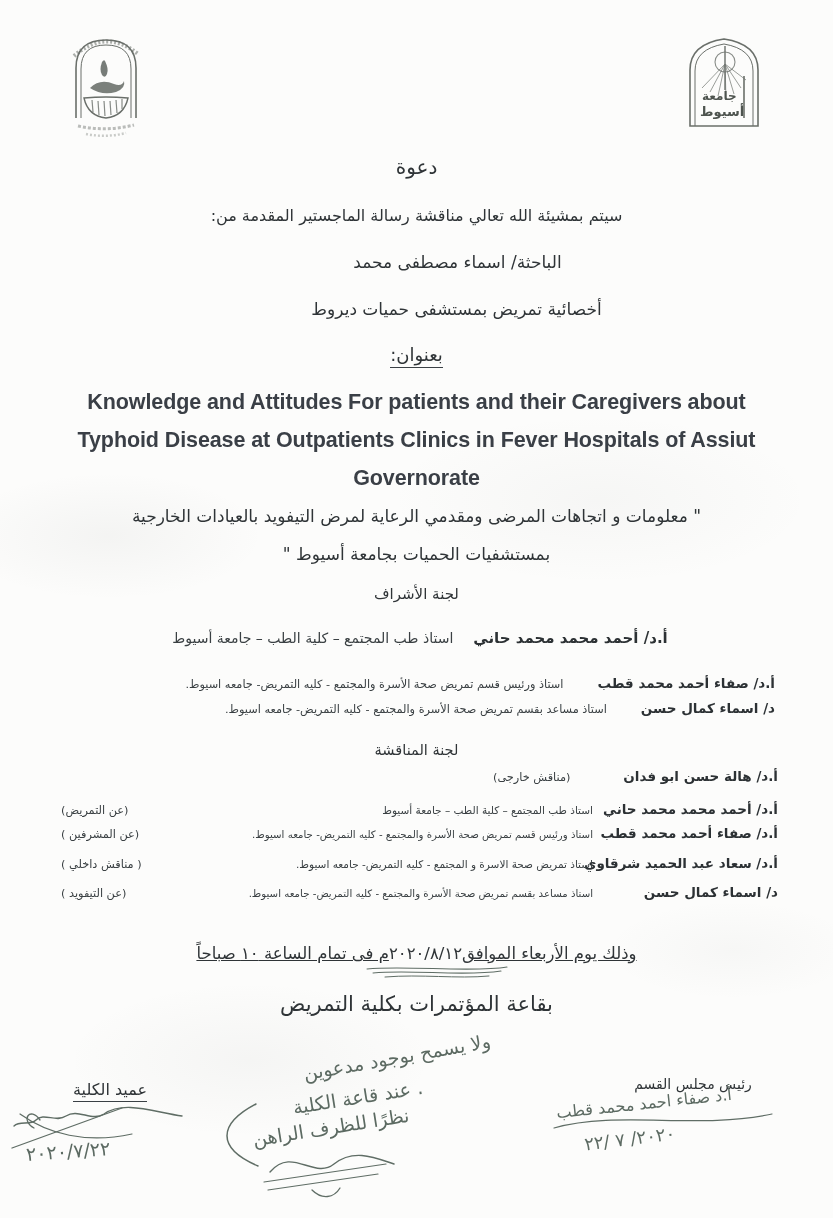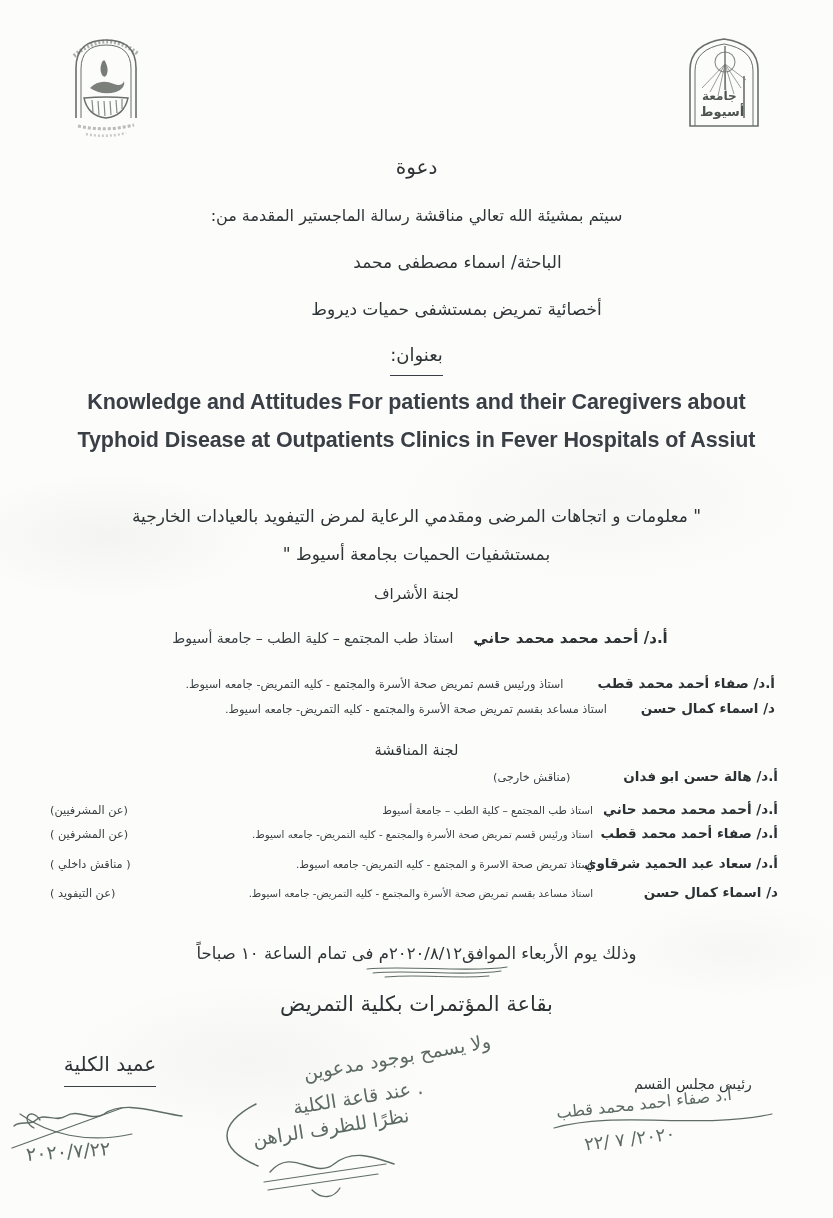--- a/index.html
+++ b/index.html
@@ -10,32 +10,32 @@
       radial-gradient(ellipse 220px 90px at 13% 44%, rgba(110,115,110,.06), transparent 70%),
       radial-gradient(ellipse 300px 120px at 72% 41%, rgba(110,115,110,.045), transparent 70%),
       radial-gradient(ellipse 260px 110px at 30% 87%, rgba(110,115,110,.05), transparent 70%),
       radial-gradient(ellipse 180px 70px at 88% 78%, rgba(110,115,110,.04), transparent 70%),
       #fcfcfb;
     color:#2f3437;
   }
   .abs{position:absolute;}
   .ctr{left:0;width:833px;text-align:center;direction:rtl;}
   .ar{direction:rtl;font-family:"DejaVu Sans",sans-serif;}
-  .underline{border-bottom:1.3px solid #3a4045;padding-bottom:10px;}
+  .underline{border-bottom:1.3px solid #3a4045;padding-bottom:2px;}
   .entitle{font-family:"Liberation Sans","DejaVu Sans",sans-serif;font-weight:bold;
            font-size:21.5px;color:#3a3f46;letter-spacing:-0.1px;}
   .row{position:absolute;display:flex;direction:rtl;align-items:baseline;}
   .sup-row{left:55px;width:720px;gap:34px;}
   .name{font-weight:bold;font-size:13.5px;white-space:nowrap;color:#2c3134;}
   .desc{font-size:11.3px;color:#3a4043;white-space:nowrap;}
   .role{font-size:11.3px;color:#3a4043;white-space:nowrap;text-align:left;}
   .disc-row{left:50px;width:728px;}
   .disc-row .name{width:185px;}
   .disc-row .desc{flex:1;text-align:right;padding-left:10px;}
-  .disc-row .role{width:100px;}
+  .disc-row .role{width:100px;margin-left:11px;}
   .hw{color:#5c6a62;font-family:"DejaVu Sans",sans-serif;white-space:nowrap;}
   .sig-stroke{stroke:#5f6d65;fill:none;stroke-linecap:round;}
   .seal-stroke{stroke:#6a6f6a;fill:none;}
   .date-digits{position:relative;display:inline-block;}
   .date-squiggle{position:absolute;left:-28px;top:20px;}
 </style>
 </head>
 <body>
 
 <div class="page">
@@ -97,20 +97,21 @@
 
   <div class="abs ctr" style="top:206px;font-size:16px;">سيتم بمشيئة الله تعالي مناقشة رسالة الماجستير المقدمة من:</div>
   <div class="abs ctr" style="top:252px;font-size:17px;padding-left:41px;">الباحثة/ اسماء مصطفى محمد</div>
   <div class="abs ctr" style="top:299px;font-size:17px;padding-left:40px;">أخصائية تمريض بمستشفى حميات ديروط</div>
   <div class="abs ctr" style="top:344px;font-size:18px;">
     <span class="underline">بعنوان:</span>
   </div>
 
   <div class="abs ctr entitle" style="top:428px;direction:ltr;">Typhoid Disease at Outpatients Clinics in Fever Hospitals of Assiut</div>
   <div class="abs ctr entitle" style="top:390px;direction:ltr;">Knowledge and Attitudes For patients and their Caregivers about</div>
+  <div class="abs ctr entitle" style="top:466px;direction:ltr;">Governorate</div>
 
   <div class="abs ctr" style="top:506px;font-size:17px;">" معلومات و اتجاهات المرضى ومقدمي الرعاية لمرض التيفويد بالعيادات الخارجية</div>
   <div class="abs ctr" style="top:544px;font-size:17px;">بمستشفيات الحميات بجامعة أسيوط "</div>
 
   <div class="abs ctr" style="top:585px;font-size:15px;">لجنة الأشراف</div>
 
   <div class="row" style="top:629px;left:80px;width:680px;justify-content:center;gap:20px;">
     <span class="name" style="font-size:15px;">أ.د/ أحمد محمد محمد حاني</span>
     <span class="desc" style="font-size:14px;">استاذ طب المجتمع – كلية الطب – جامعة أسيوط</span>
   </div>
@@ -125,48 +126,48 @@
 
   <div class="abs ctr" style="top:742px;font-size:14.5px;">لجنة المناقشة</div>
 
   <div class="row disc-row" style="top:768px;">
     <span class="name">أ.د/ هالة حسن ابو فدان</span>
     <span class="role">(مناقش خارجى)</span>
   </div>
   <div class="row disc-row" style="top:801px;">
     <span class="name">أ.د/ أحمد محمد محمد حاني</span>
     <span class="desc" style="font-size:10.5px;">استاذ طب المجتمع – كلية الطب – جامعة أسيوط</span>
-    <span class="role">(عن المشرفيين)</span>
+    <span class="role">(عن التمريض)</span>
   </div>
   <div class="row disc-row" style="top:825px;">
     <span class="name">أ.د/ صفاء أحمد محمد قطب</span>
     <span class="desc" style="font-size:10.2px;">استاذ ورئيس قسم تمريض صحة الأسرة والمجتمع - كليه التمريض- جامعه اسيوط.</span>
     <span class="role">(عن المشرفين )</span>
   </div>
   <div class="row disc-row" style="top:855px;">
     <span class="name">أ.د/ سعاد عبد الحميد شرقاوي</span>
     <span class="desc" style="font-size:10.5px;">استاذ تمريض صحة الاسرة و المجتمع - كليه التمريض- جامعه اسيوط.</span>
     <span class="role">( مناقش داخلي )</span>
   </div>
   <div class="row disc-row" style="top:884px;">
     <span class="name">د/ اسماء كمال حسن</span>
     <span class="desc" style="font-size:10.2px;">استاذ مساعد بقسم تمريض صحة الأسرة والمجتمع - كليه التمريض- جامعه اسيوط.</span>
     <span class="role">(عن التيفويد )</span>
   </div>
 
-  <div class="abs ctr" style="top:944px;font-size:16.5px;">
+  <div class="abs ctr" style="top:944px;font-size:16.5px;text-decoration:underline;">
     <span>وذلك يوم الأربعاء الموافق</span><span class="date-digits"><span>٢٠٢٠/٨/١٢</span><svg class="date-squiggle" width="150" height="16" viewBox="0 0 150 16">
         <path d="M6,5 C45,1 112,9 146,3" class="sig-stroke" stroke-width="1.1"></path>
         <path d="M12,9 C52,5 102,13 140,7" class="sig-stroke" stroke-width="1.1"></path>
         <path d="M24,13 C60,10 96,15 128,12" class="sig-stroke" stroke-width="1"></path>
       </svg></span><span>م فى تمام الساعة ١٠ صباحاً</span>
   </div>
   <div class="abs ctr" style="top:992px;font-size:21px;">بقاعة المؤتمرات بكلية التمريض</div>
 
-  <div class="abs ar" style="left:60px;top:1052px;width:100px;text-align:center;font-size:20px;">
+  <div class="abs ar" style="left:60px;top:1080px;width:100px;text-align:center;font-size:16px;">
     <span class="underline">عميد الكلية</span>
   </div>
   <div class="abs" style="left:4px;top:1090px;">
     <svg width="185" height="66" viewBox="0 0 185 66">
       <path d="M178,26 C150,22 120,10 100,24 C88,32 74,18 62,26 C52,33 40,22 32,30 C26,36 16,30 10,36" class="sig-stroke" stroke-width="1.4"></path>
       <path d="M36,30 c-10,-14 -20,0 -6,8" class="sig-stroke" stroke-width="1.3"></path>
       <path d="M8,58 L118,18" class="sig-stroke" stroke-width="1.3"></path>
       <path d="M16,24 C44,44 82,54 128,44" class="sig-stroke" stroke-width="1.2"></path>
     </svg>
   </div>

